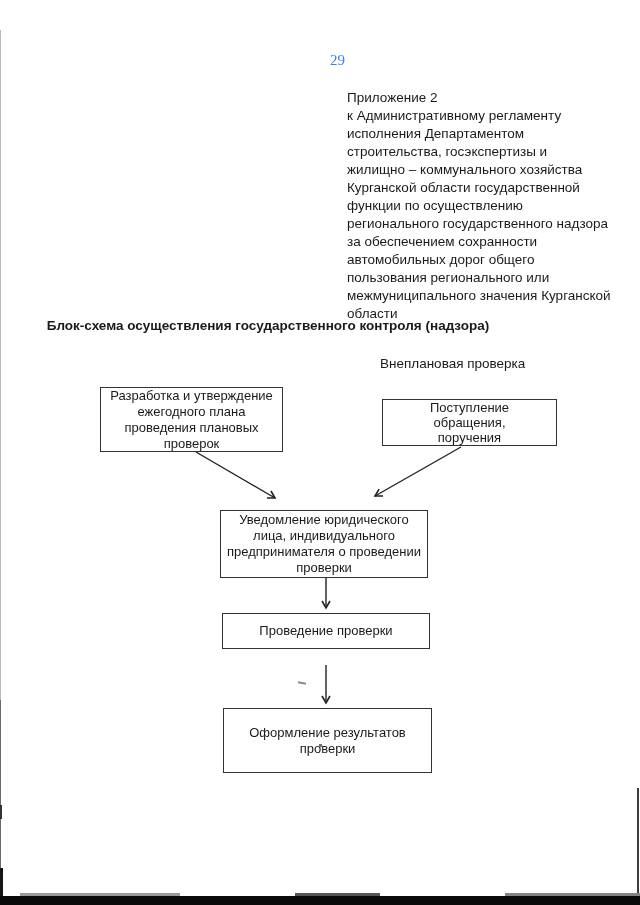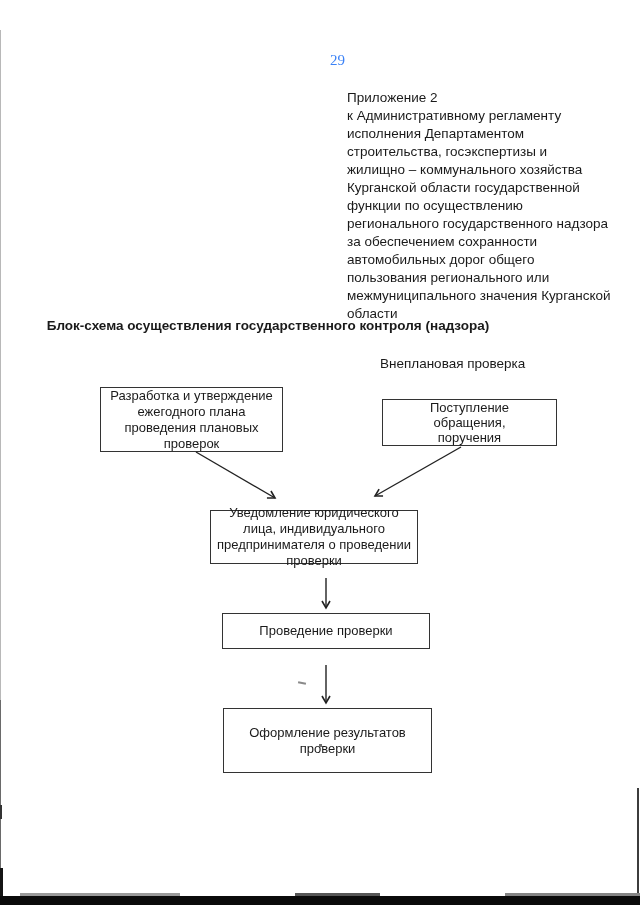--- a/index.html
+++ b/index.html
@@ -43,21 +43,21 @@
     border: 1.5px solid #333;
     background: #ffffff;
     display: flex; align-items: center; justify-content: center;
     text-align: center;
     font-size: 13px; line-height: 16px;
     white-space: pre-line;
     box-sizing: border-box;
   }
   .node-plan      { left: 100px; top: 387px; width: 183px; height: 65px; }
   .node-request   { left: 382px; top: 399px; width: 175px; height: 47px; line-height: 15px; }
-  .node-notify    { left: 210px; top: 510px; width: 208px; height: 54px; }
+  .node-notify    { left: 220px; top: 510px; width: 208px; height: 68px; }
   .node-inspect   { left: 222px; top: 613px; width: 208px; height: 36px; }
   .node-results   { left: 223px; top: 708px; width: 209px; height: 65px; }
 
   .arrows { position: absolute; left: 0; top: 0; width: 640px; height: 905px; pointer-events: none; }
 
   
   .artifact { position: absolute; }
   .left-line-faint { left: 0; top: 30px;  width: 1px; height: 875px; background: #b8b8b8; }
   .left-line-mid   { left: 0; top: 700px; width: 1px; height: 205px; background: #6a6a6a; }
   .left-dark-1     { left: 0; top: 805px; width: 2px; height: 14px;  background: #333; }

